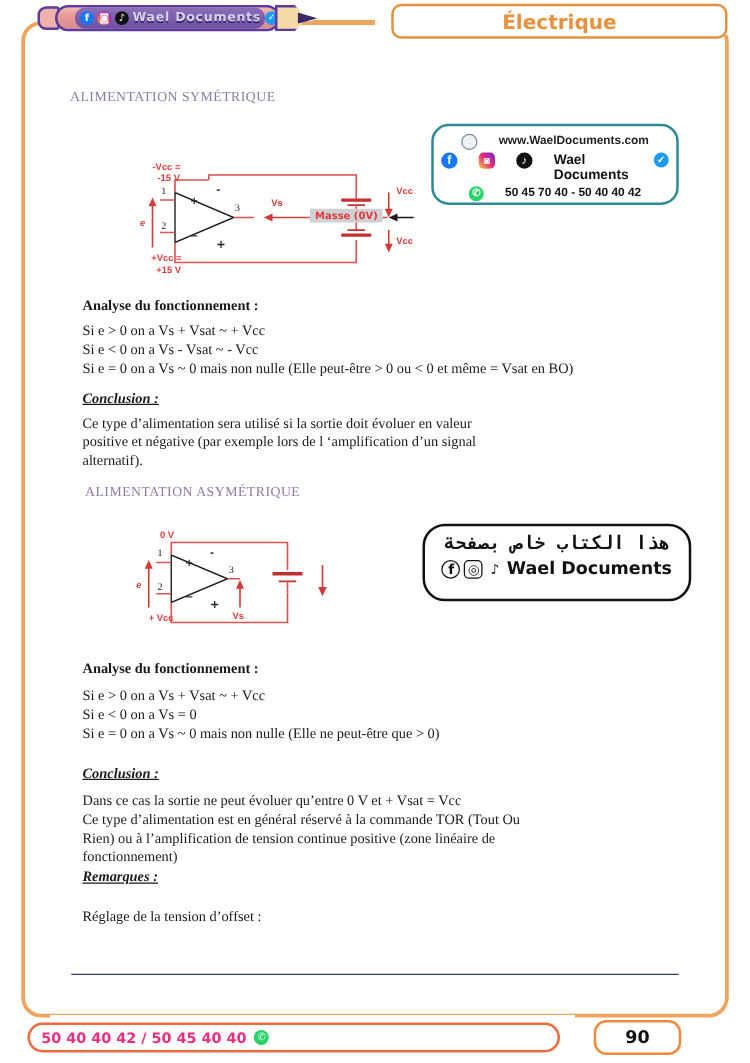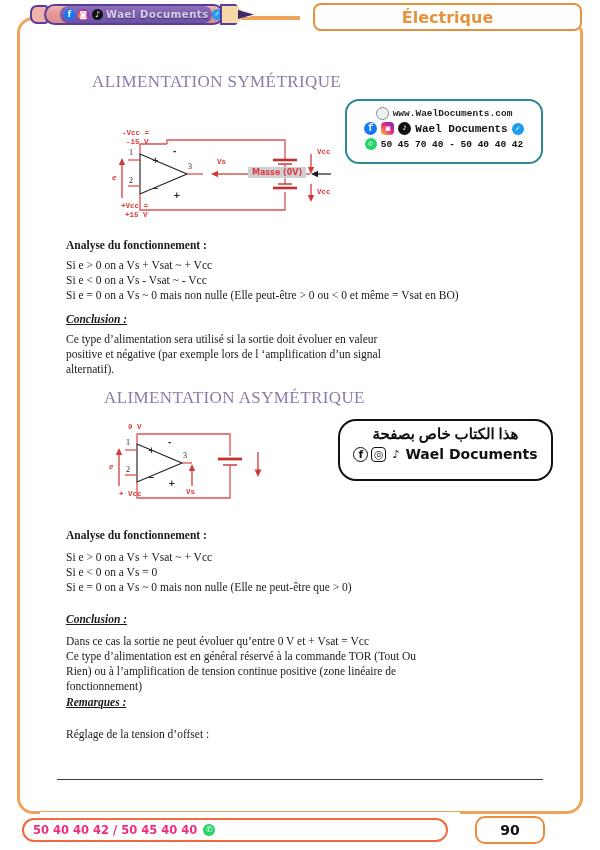--- a/index.html
+++ b/index.html
@@ -61,34 +61,34 @@
   }
   .title-box span{
     font-family:"DejaVu Sans",sans-serif;font-weight:bold;font-size:16px;
     color:#e8913c;
   }
   .hdr-line-l{position:absolute;left:250px;top:16px;width:68px;height:2px;background:#efa45c;z-index:1;}
   .hdr-mask{position:absolute;left:300px;top:8px;width:290px;height:20px;background:#fff;z-index:2;}
   
   .sec-head{
     position:absolute;font-family:"Liberation Serif",serif;
-    font-size:17px;color:#8d7aa8;letter-spacing:.4px;margin-left:36px;
+    font-size:11px;color:#8d7aa8;letter-spacing:.4px;
   }
   
   .blk{position:absolute;font-size:11.5px;color:#1a1a1a;line-height:15px;}
   .u-bold-it{font-weight:bold;font-style:italic;text-decoration:underline;}
   .lbl-bold{font-weight:bold;}
   
   .card{
     position:absolute;left:345px;top:99px;width:198px;height:65px;
     border:2px solid #2b8a93;border-radius:14px;background:#fff;
     box-sizing:border-box;padding:5px 6px;
   }
-  .card-row{display:flex;align-items:center;justify-content:center;gap:4px;
-    font-family:Liberation Mono, monospace;}
+  .card-row{display:flex;justify-content:center;gap:17px;
+    font-family:Liberation Sans, sans-serif;}
   .card-r1{font-size:9.5px;font-weight:bold;color:#1f1f1f;margin-top:1px;}
   .card-r2{font-size:11px;font-weight:bold;color:#111;margin-top:2px;}
   .card-r3{font-size:9.5px;font-weight:bold;color:#111;margin-top:3px;}
   .globe{width:11px;height:11px;border-radius:50%;border:1.4px solid #7b8a99;
     background:#eef2f5;flex:none;}
   .c-fb{width:13px;height:13px;border-radius:50%;background:#1877f2;color:#fff;
     font-size:10px;font-weight:bold;line-height:13px;text-align:center;flex:none;}
   .c-ig{width:13px;height:13px;border-radius:4px;
     background:linear-gradient(45deg,#f9ce34,#ee2a7b,#6228d7);color:#fff;
     font-size:8px;line-height:13px;text-align:center;flex:none;}
@@ -98,33 +98,33 @@
     font-size:8px;line-height:12px;text-align:center;flex:none;}
   .c-wa{width:12px;height:12px;border-radius:50%;background:#25d366;color:#fff;
     font-size:8px;line-height:12px;text-align:center;flex:none;}
   
   .promo{
     position:absolute;left:338px;top:419px;width:215px;height:62px;
     border:2.5px solid #111;border-radius:18px;background:#fff;
     box-sizing:border-box;
   }
   .promo-ar{
-    text-align:center;font-family:Liberation Serif, serif;font-weight:bold;
+    text-align:center;font-family:Liberation Mono, monospace;font-weight:bold;
     font-size:15px;color:#111;direction:rtl;margin-top:4px;
   }
   .promo-r2{display:flex;align-items:center;justify-content:center;gap:3px;
     margin-top:3px;font-family:"DejaVu Sans",sans-serif;font-weight:bold;
     font-size:14px;color:#111;}
   .p-ic{width:13px;height:13px;flex:none;color:#111;font-size:11px;
     line-height:13px;text-align:center;}
   .p-fb{border-radius:50%;border:1.6px solid #111;}
   .p-ig{border-radius:4px;border:1.6px solid #111;}
   
   .circ{position:absolute;}
-  .clab{position:absolute;font-family:Liberation Mono, monospace;font-weight:bold;
+  .clab{position:absolute;font-family:Liberation Sans, sans-serif;font-weight:bold;
     font-size:7.5px;color:#e03a3a;white-space:nowrap;}
   .cpin{position:absolute;font-family:"Liberation Serif",serif;font-size:8px;
     color:#222;}
   .masse-hl{position:absolute;background:#cfd0d4;padding:1px 4px;
     font-family:"DejaVu Sans",sans-serif;font-weight:bold;font-size:8px;
     color:#e03a3a;white-space:nowrap;}
   
   .foot-pill{
     position:absolute;left:22px;top:818px;width:426px;height:24px;
     border:2px solid #ef6a3c;border-radius:12px;background:#fff;

